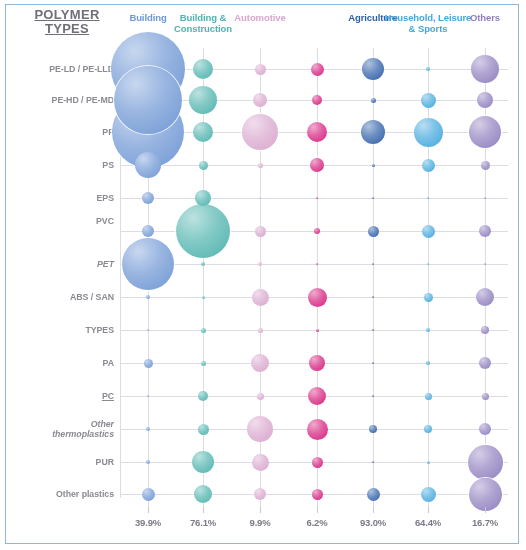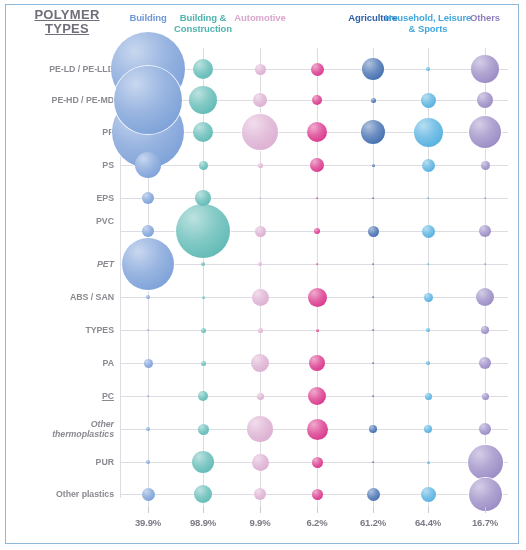--- a/index.html
+++ b/index.html
@@ -163,24 +163,24 @@
     <div class="bubble" title="ABS / SAN / Agriculture" style="width: 2px; height: 2px; left: 372px; top: 296px; background: radial-gradient(circle at 32% 26%, rgb(176, 194, 222) 0%, rgb(109, 143, 194) 42%, rgb(46, 95, 168) 100%);"></div>
     <div class="bubble" title="PMMA / Packaging" style="width: 2px; height: 2px; left: 147px; top: 329px; background: radial-gradient(circle at 32% 26%, rgb(200, 215, 239) 0%, rgb(154, 182, 225) 42%, rgb(111, 151, 212) 100%);"></div>
     <div class="bubble" title="PMMA / Agriculture" style="width: 2px; height: 2px; left: 372px; top: 329px; background: radial-gradient(circle at 32% 26%, rgb(176, 194, 222) 0%, rgb(109, 143, 194) 42%, rgb(46, 95, 168) 100%);"></div>
     <div class="bubble" title="PA / Agriculture" style="width: 2px; height: 2px; left: 372px; top: 362px; background: radial-gradient(circle at 32% 26%, rgb(176, 194, 222) 0%, rgb(109, 143, 194) 42%, rgb(46, 95, 168) 100%);"></div>
     <div class="bubble" title="PC / Packaging" style="width: 2px; height: 2px; left: 147px; top: 395px; background: radial-gradient(circle at 32% 26%, rgb(200, 215, 239) 0%, rgb(154, 182, 225) 42%, rgb(111, 151, 212) 100%);"></div>
     <div class="bubble" title="PC / Agriculture" style="width: 2px; height: 2px; left: 372px; top: 395px; background: radial-gradient(circle at 32% 26%, rgb(176, 194, 222) 0%, rgb(109, 143, 194) 42%, rgb(46, 95, 168) 100%);"></div>
     <div class="bubble" title="PUR / Agriculture" style="width: 2px; height: 2px; left: 372px; top: 461px; background: radial-gradient(circle at 32% 26%, rgb(176, 194, 222) 0%, rgb(109, 143, 194) 42%, rgb(46, 95, 168) 100%);"></div>
     <div class="tick" style="left: 148px; top: 507px;"></div>
     <div class="pct" style="left: 118px; top: 517px; width: 60px;">39.9%</div>
     <div class="tick" style="left: 203px; top: 507px;"></div>
-    <div class="pct" style="left: 173px; top: 517px; width: 60px;">98.9%</div>
+    <div class="pct" style="left: 173px; top: 517px; width: 60px;">76.1%</div>
     <div class="tick" style="left: 260px; top: 507px;"></div>
     <div class="pct" style="left: 230px; top: 517px; width: 60px;">9.9%</div>
     <div class="tick" style="left: 317px; top: 507px;"></div>
     <div class="pct" style="left: 287px; top: 517px; width: 60px;">6.2%</div>
     <div class="tick" style="left: 373px; top: 507px;"></div>
-    <div class="pct" style="left: 343px; top: 517px; width: 60px;">61.2%</div>
+    <div class="pct" style="left: 343px; top: 517px; width: 60px;">93.0%</div>
     <div class="tick" style="left: 428px; top: 507px;"></div>
     <div class="pct" style="left: 398px; top: 517px; width: 60px;">64.4%</div>
     <div class="tick" style="left: 485px; top: 507px;"></div>
     <div class="pct" style="left: 455px; top: 517px; width: 60px;">16.7%</div>
   </div>
 
 </body></html>

